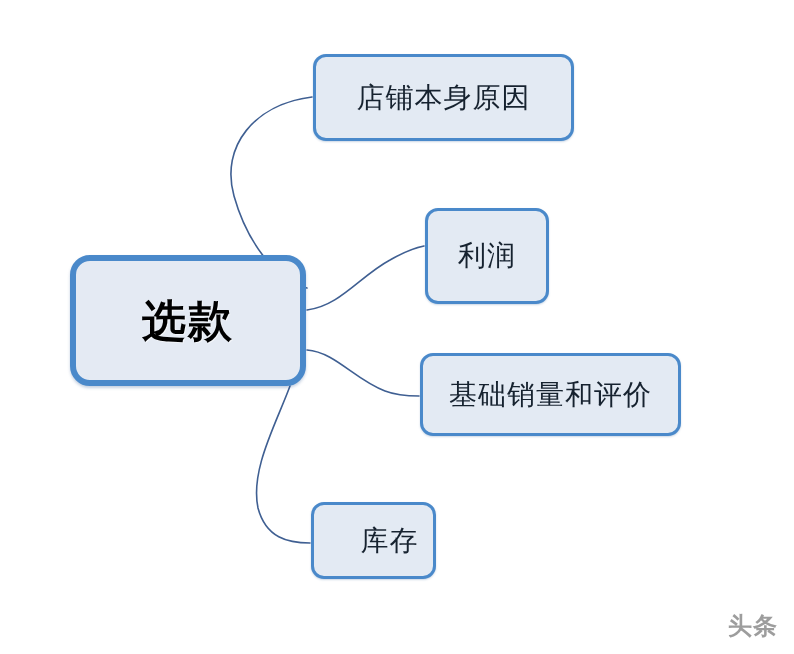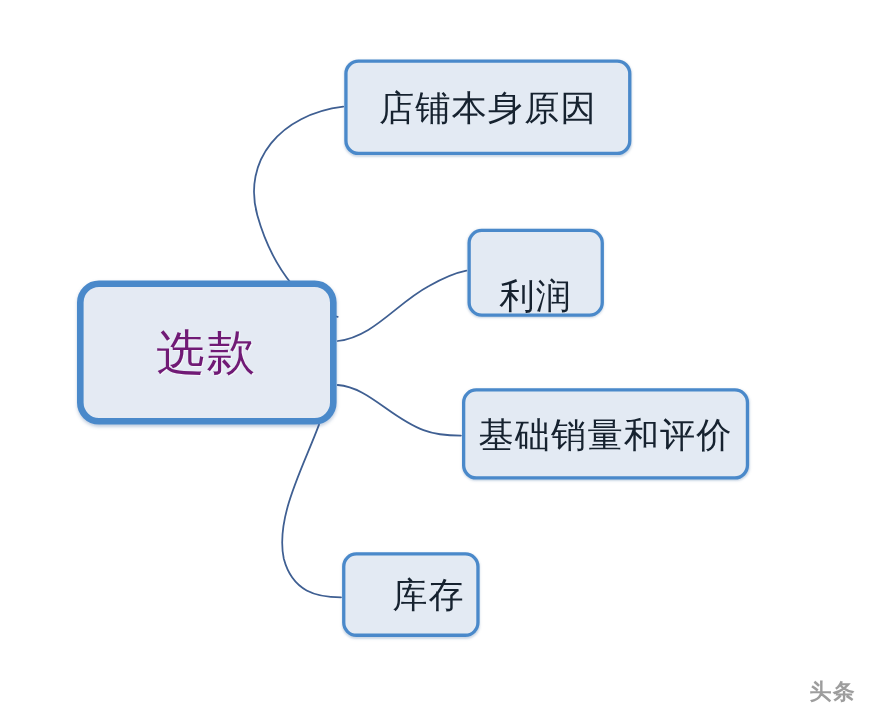--- a/index.html
+++ b/index.html
@@ -49,51 +49,51 @@
     left: 70px;
     top: 255px;
     width: 236px;
     height: 131px;
     border-width: 6px;
     border-radius: 20px;
     background: #e4eaf3;
     box-shadow: 0 2px 3px rgba(60,100,155,0.30);
   }
   #node-central .node-label {
-    color: #701a75;
+    color: #000000;
     font-size: 44px;
-    font-weight: normal;
+    font-weight: bold;
     letter-spacing: 2px;
     text-shadow: 1px 1px 0 rgba(255,255,255,0.55);
   }
   
   .child .node-label {
     color: #16222f;
-    font-size: 32px;
+    font-size: 28px;
     font-weight: normal;
     letter-spacing: 1px;
   }
   .child {
     border-width: 3px;
     border-radius: 13px;
   }
   #node-store   { left: 313px; top: 54px;  width: 261px; height: 87px; }
-  #node-profit  { left: 425px; top: 208px; width: 124px; height: 80px; align-items: flex-end; }
+  #node-profit  { left: 425px; top: 208px; width: 124px; height: 96px; }
   #node-sales   { left: 420px; top: 353px; width: 261px; height: 83px; }
   #node-stock   { left: 311px; top: 502px; width: 125px; height: 77px; padding-left: 32px; }
 
   #watermark {
     position: absolute;
     right: 16px;
     bottom: 12px;
     display: flex;
     align-items: baseline;
     gap: 6px;
     color: #8d8d8d;
-    font-size: 20px;
+    font-size: 24px;
     letter-spacing: 1px;
     white-space: nowrap;
     opacity: 0.85;
   }
   #watermark .wm-brand { font-weight: bold; }
   #watermark .wm-handle { font-weight: normal; }
 </style>
 </head>
 <body>
 

